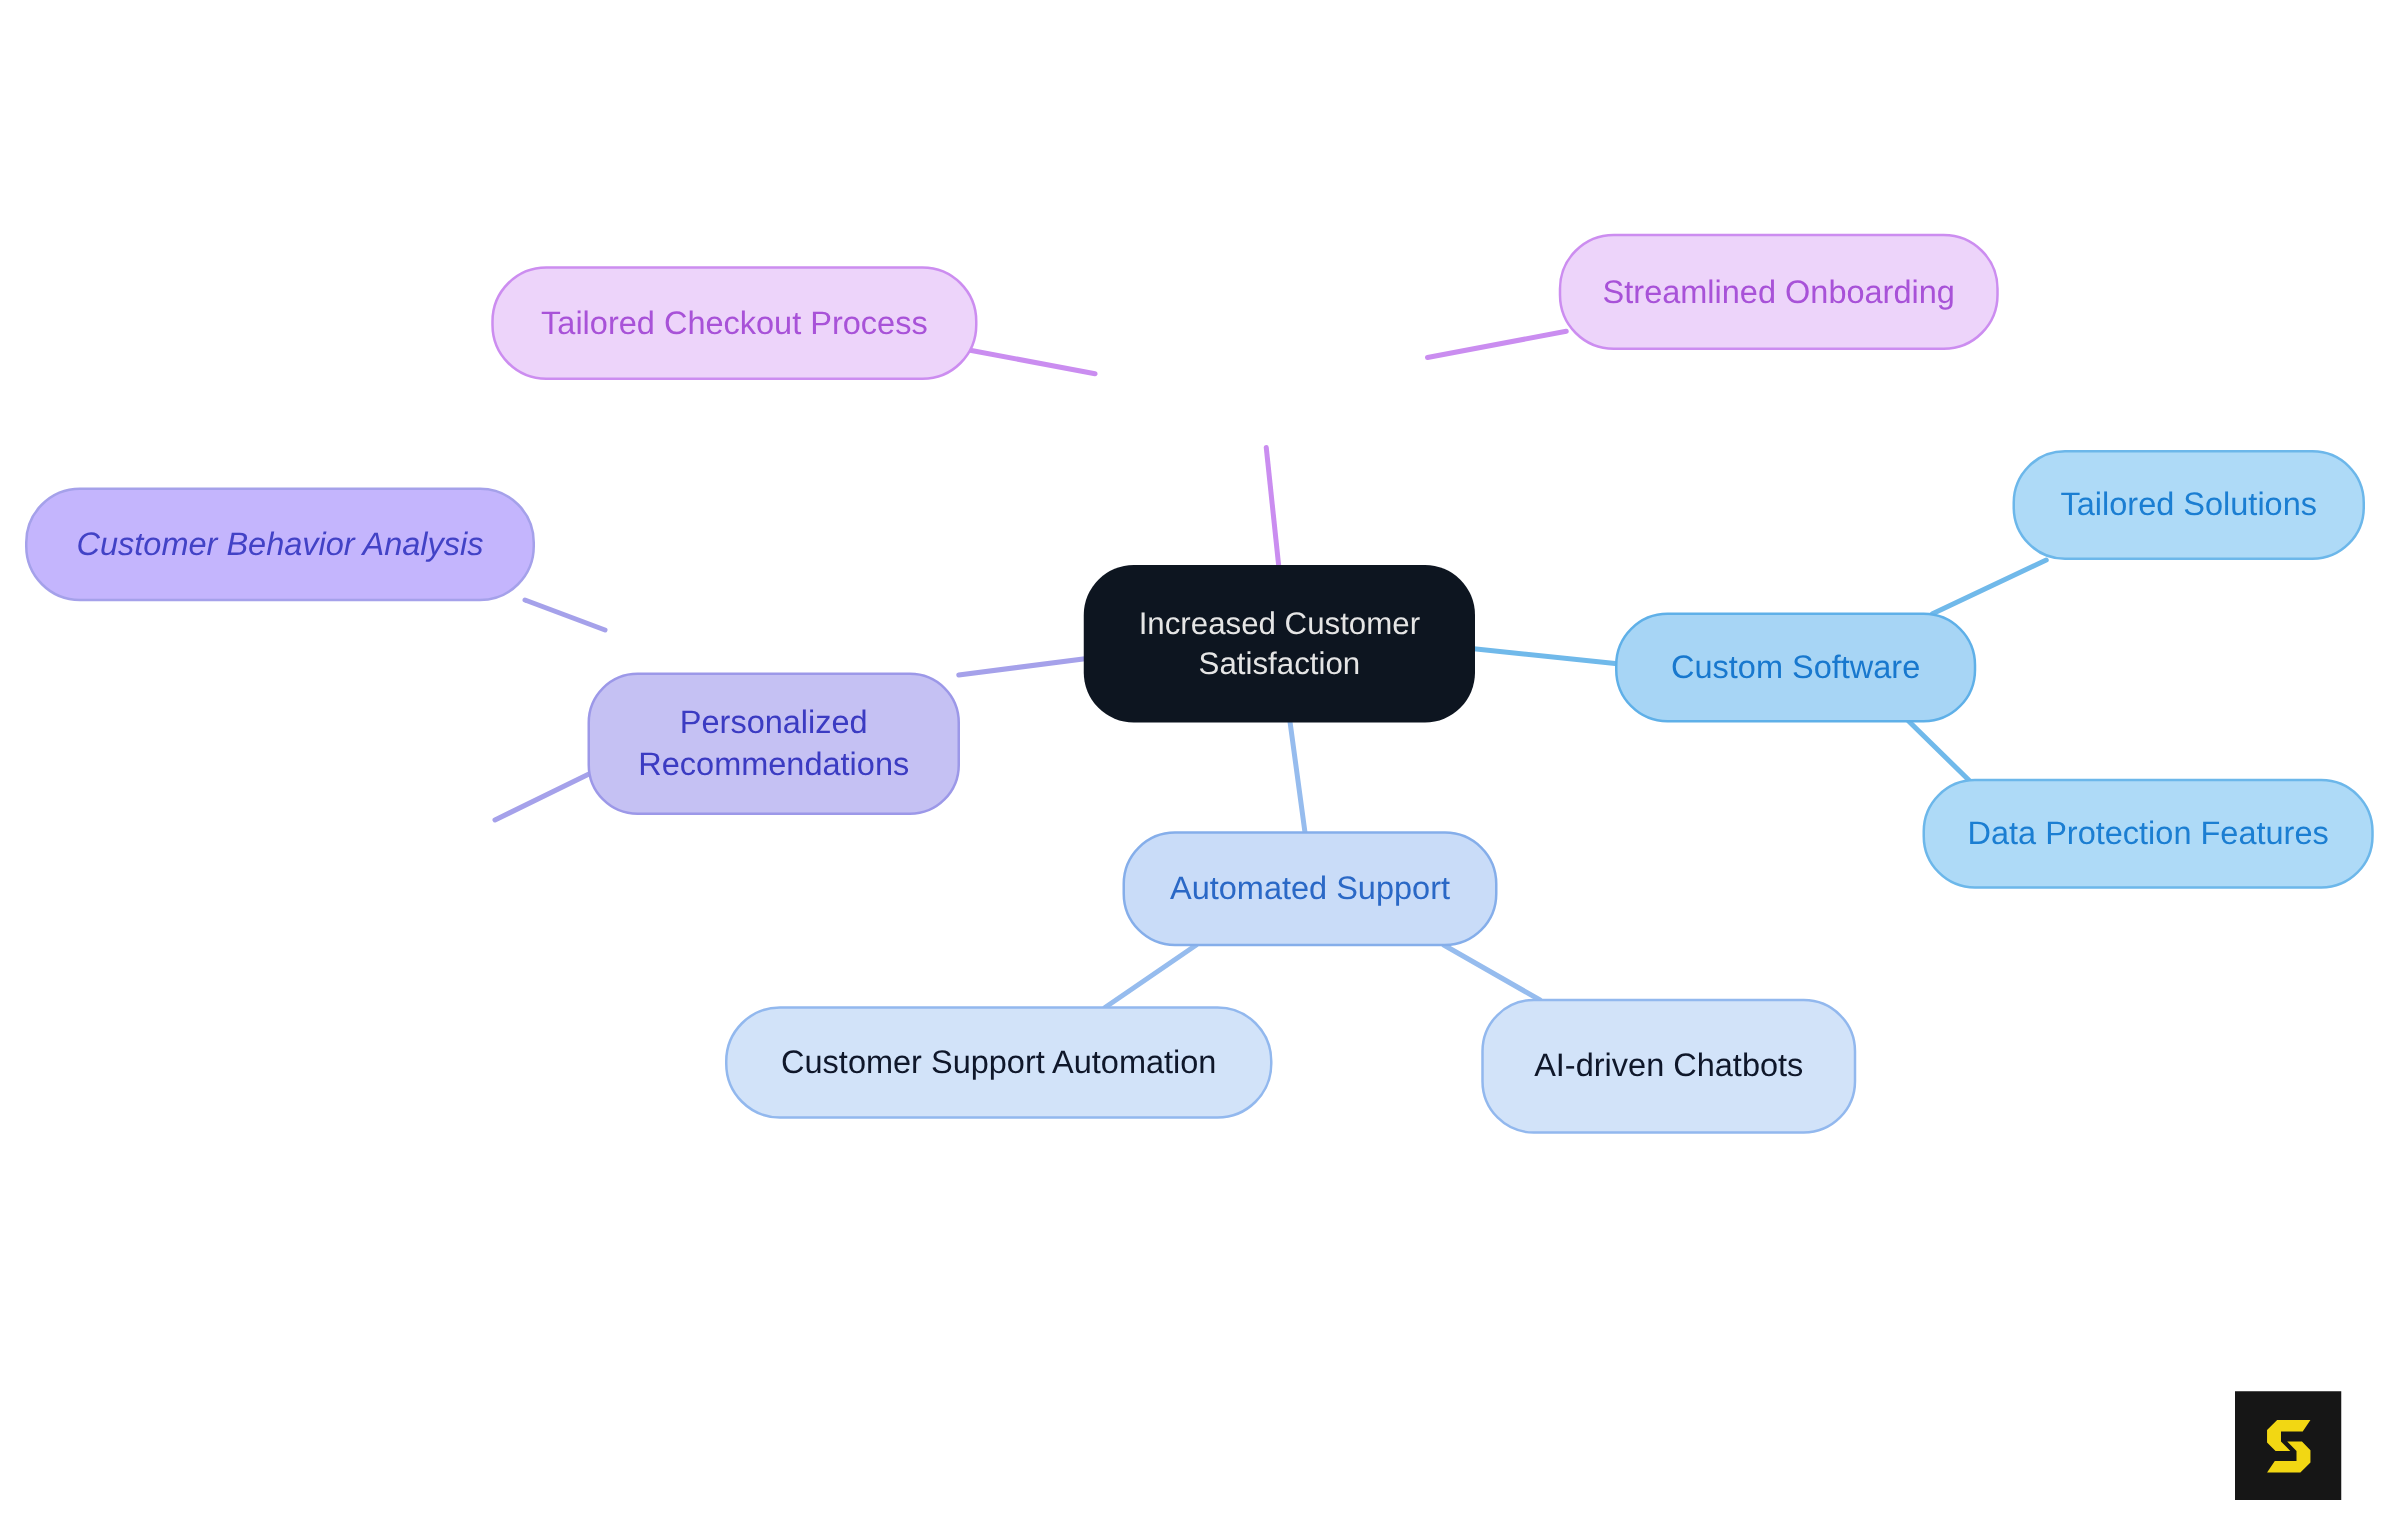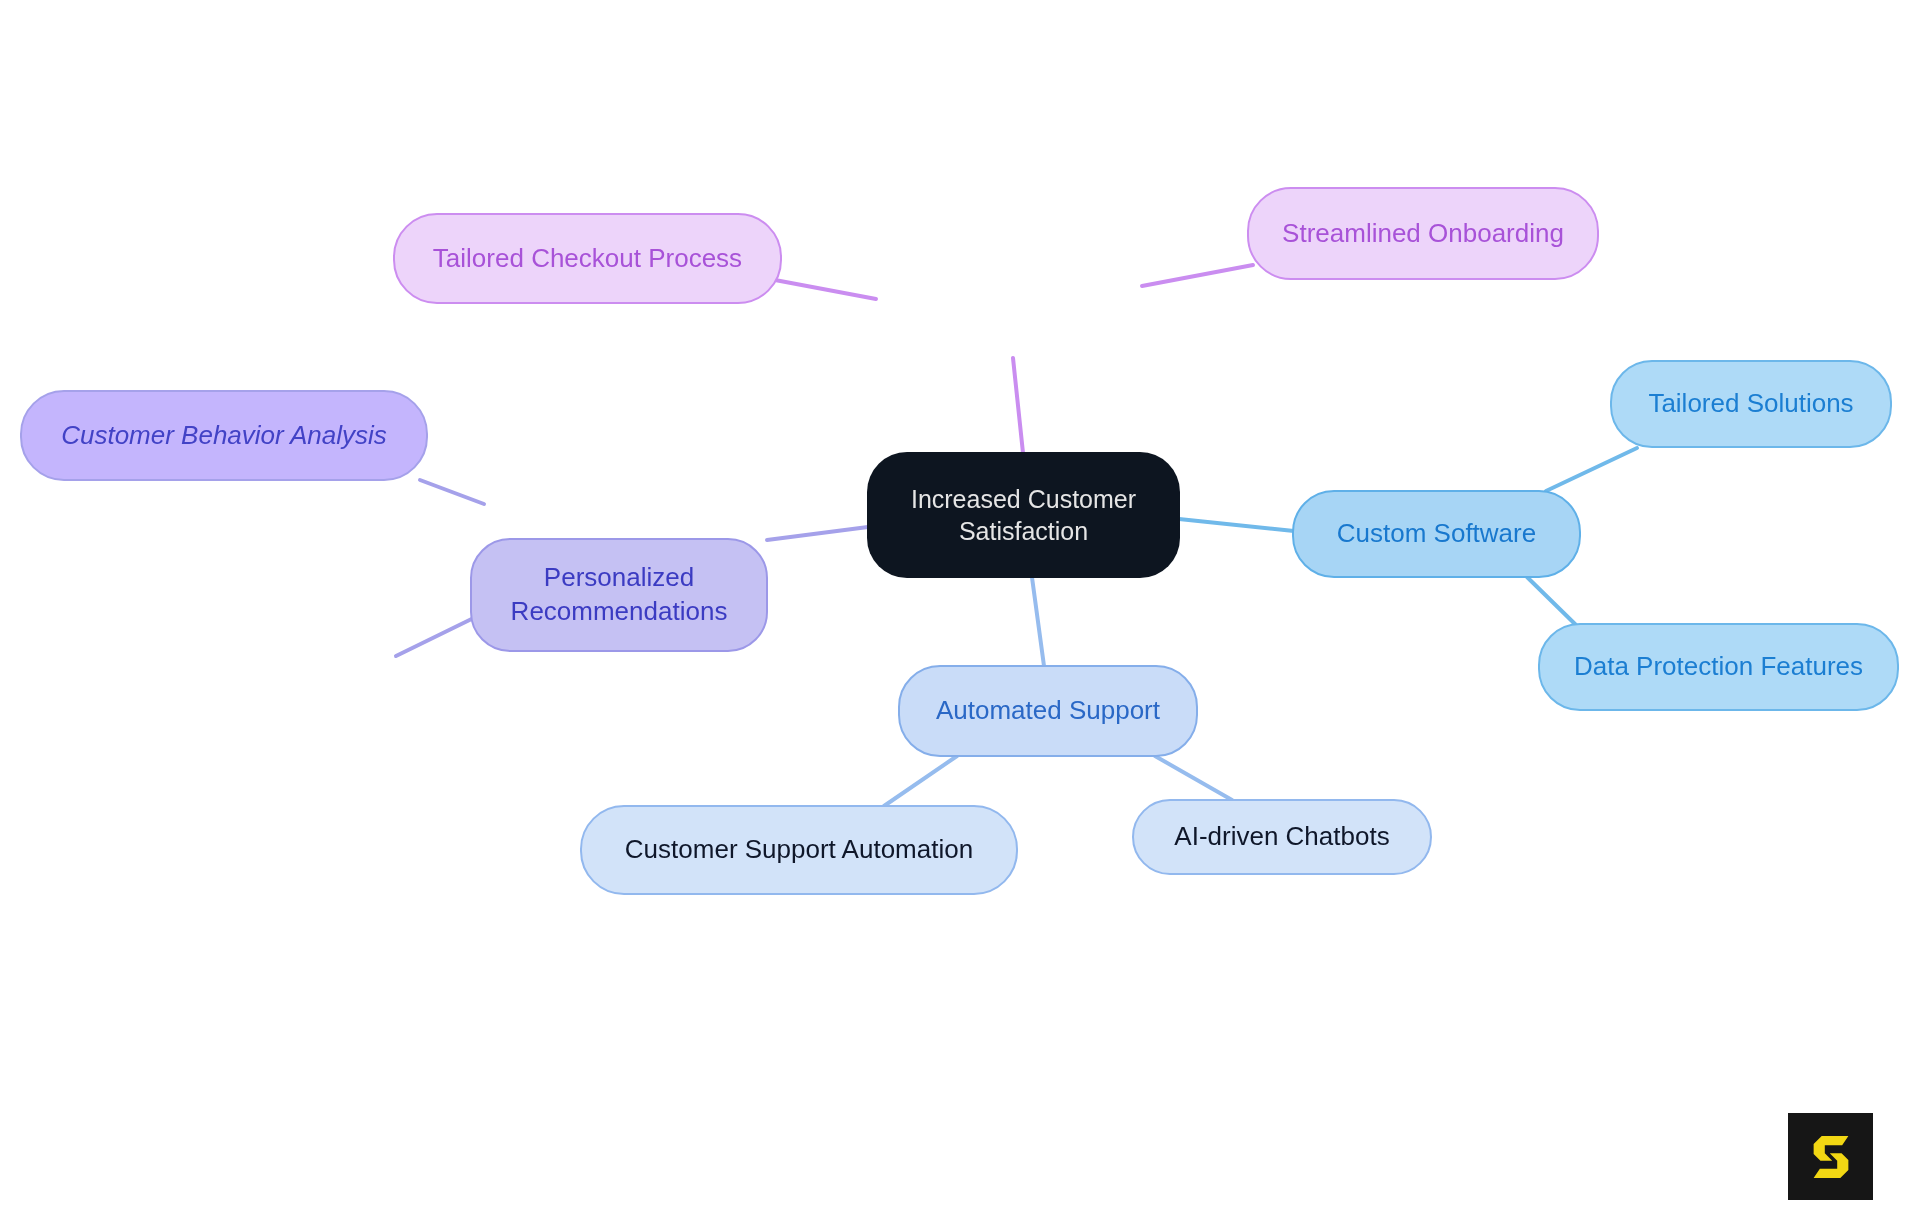--- a/index.html
+++ b/index.html
@@ -55,21 +55,21 @@
   .f-pr-child{background:#c4b5fd;border-color:#a5a1ea;color:#4242c6;font-style:italic;}
   #n-pr{left:470px;top:498px;width:298px;height:114px;border-radius:40px;margin-top:40px;}
   #n-cba{left:20px;top:390px;width:408px;height:91px;border-radius:44px;}
   #n-pa{left:130px;top:655px;width:315px;height:88px;}
 
   
   .f-as{background:#c9dcf8;border-color:#85aeea;color:#2a68c6;}
   .f-as-child{background:#d2e3f9;border-color:#92b8ee;color:#0f172a;}
   #n-as{left:898px;top:665px;width:300px;height:92px;text-align:center;}
   #n-csa{left:580px;top:805px;width:438px;height:90px;border-radius:44px;}
-  #n-adc{left:1132px;top:799px;width:300px;height:76px;}
+  #n-adc{left:1185px;top:799px;width:300px;height:108px;}
 
   
   .logo{
     position:absolute;left:1788px;top:1113px;width:85px;height:87px;
     background:#161616;display:flex;align-items:center;justify-content:center;
   }
   .logo svg{width:62px;height:62px;}
 </style>
 </head>
 <body>

